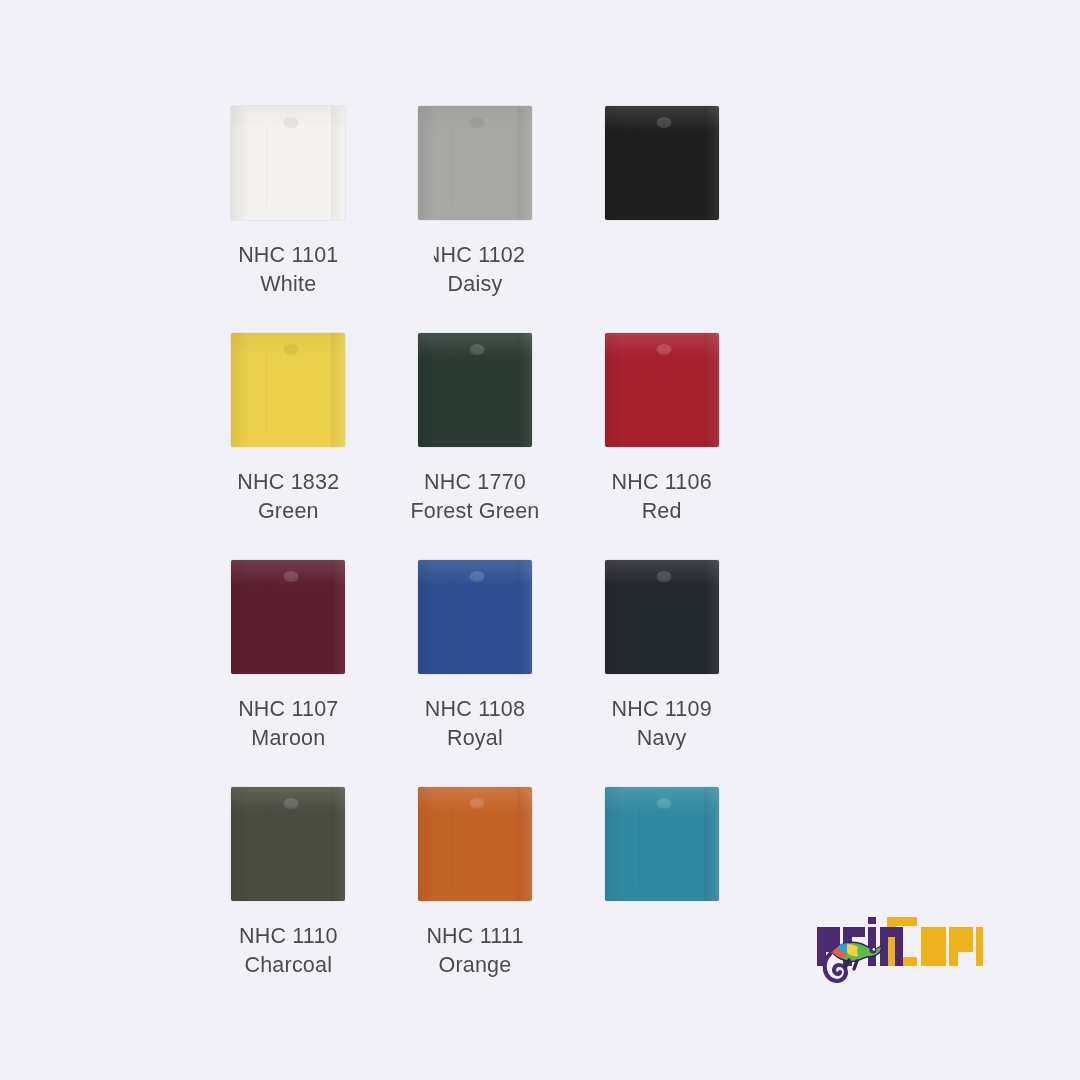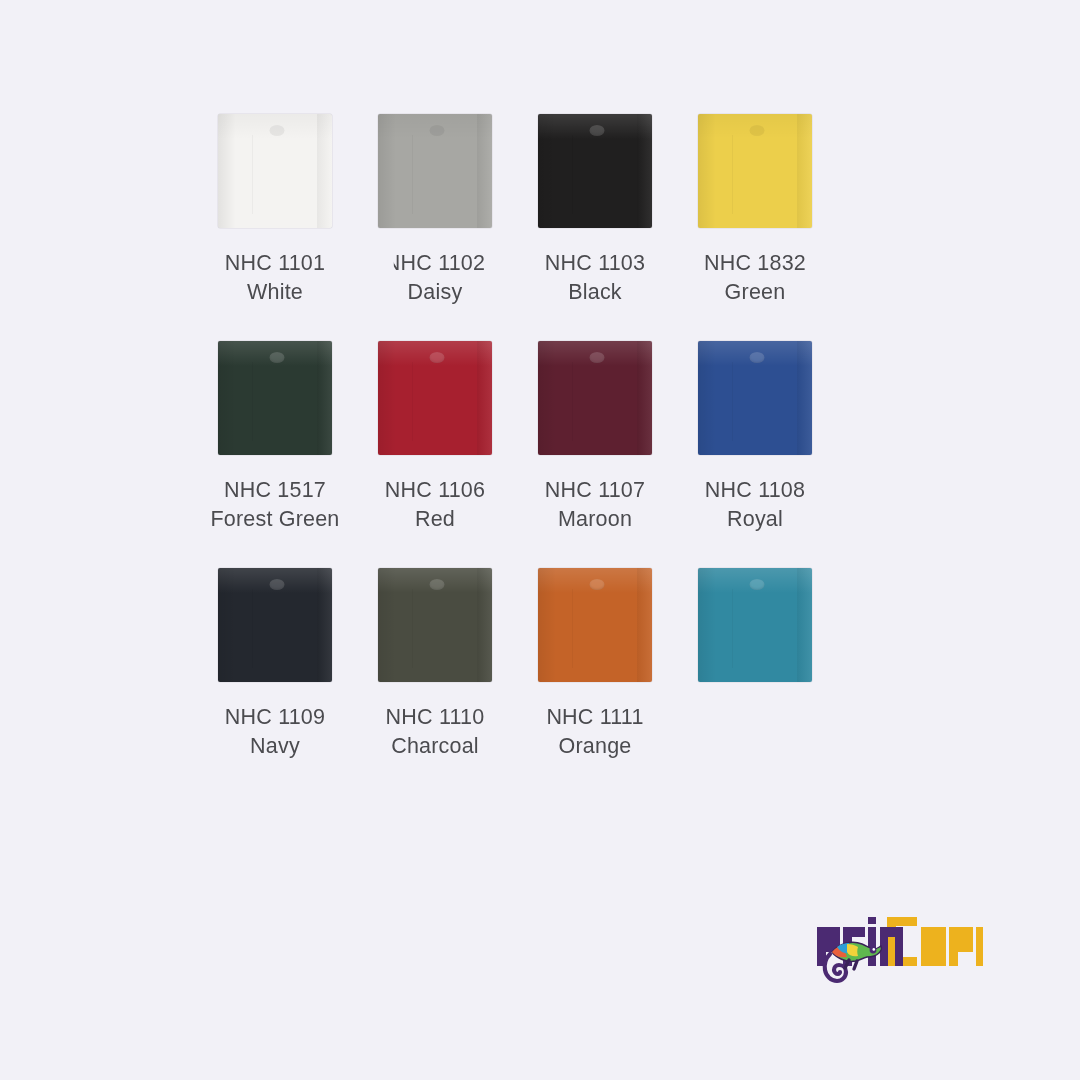--- a/index.html
+++ b/index.html
@@ -8,24 +8,24 @@
     width:1080px; height:1080px;
     background:#f2f1f7;
     font-family:"Liberation Sans", sans-serif;
     overflow:hidden;
   }
   #page { position:relative; width:1080px; height:1080px; }
 
   
   #swatch-grid {
     position:absolute;
-    left:195px; top:114px;
+    left:195px; top:106px;
     width:560px;
     display:grid;
-    grid-template-columns:repeat(4, 1fr);
+    grid-template-columns:repeat(3, 1fr);
     grid-template-rows:repeat(4, 227px);
     justify-items:center;
   }
   .swatch-cell {
     width:160px;
     display:flex;
     flex-direction:column;
     align-items:center;
   }
   .swatch-chip {
@@ -123,24 +123,20 @@
         </div>
       </div>
       <div class="swatch-cell">
         <div class="swatch-chip" style="background: rgb(32, 31, 31);">
           <div class="sheen-top"></div>
           <div class="sheen-left"></div>
           <div class="sheen-right"></div>
           <div class="crease"></div>
           <div class="collar"></div>
         </div>
-        <div class="swatch-caption">
-          <span class="swatch-code">NHC 1103</span>
-          <span class="swatch-name">Black</span>
-        </div>
       </div>
       <div class="swatch-cell">
         <div class="swatch-chip light" style="background: rgb(236, 207, 75);">
           <div class="sheen-top"></div>
           <div class="sheen-left"></div>
           <div class="sheen-right"></div>
           <div class="crease"></div>
           <div class="collar"></div>
         </div>
         <div class="swatch-caption">
@@ -150,21 +146,21 @@
       </div>
       <div class="swatch-cell">
         <div class="swatch-chip" style="background: rgb(43, 58, 50);">
           <div class="sheen-top"></div>
           <div class="sheen-left"></div>
           <div class="sheen-right"></div>
           <div class="crease"></div>
           <div class="collar"></div>
         </div>
         <div class="swatch-caption">
-          <span class="swatch-code">NHC 1517</span>
+          <span class="swatch-code">NHC 1770</span>
           <span class="swatch-name">Forest Green</span>
         </div>
       </div>
       <div class="swatch-cell">
         <div class="swatch-chip" style="background: rgb(167, 32, 47);">
           <div class="sheen-top"></div>
           <div class="sheen-left"></div>
           <div class="sheen-right"></div>
           <div class="crease"></div>
           <div class="collar"></div>

